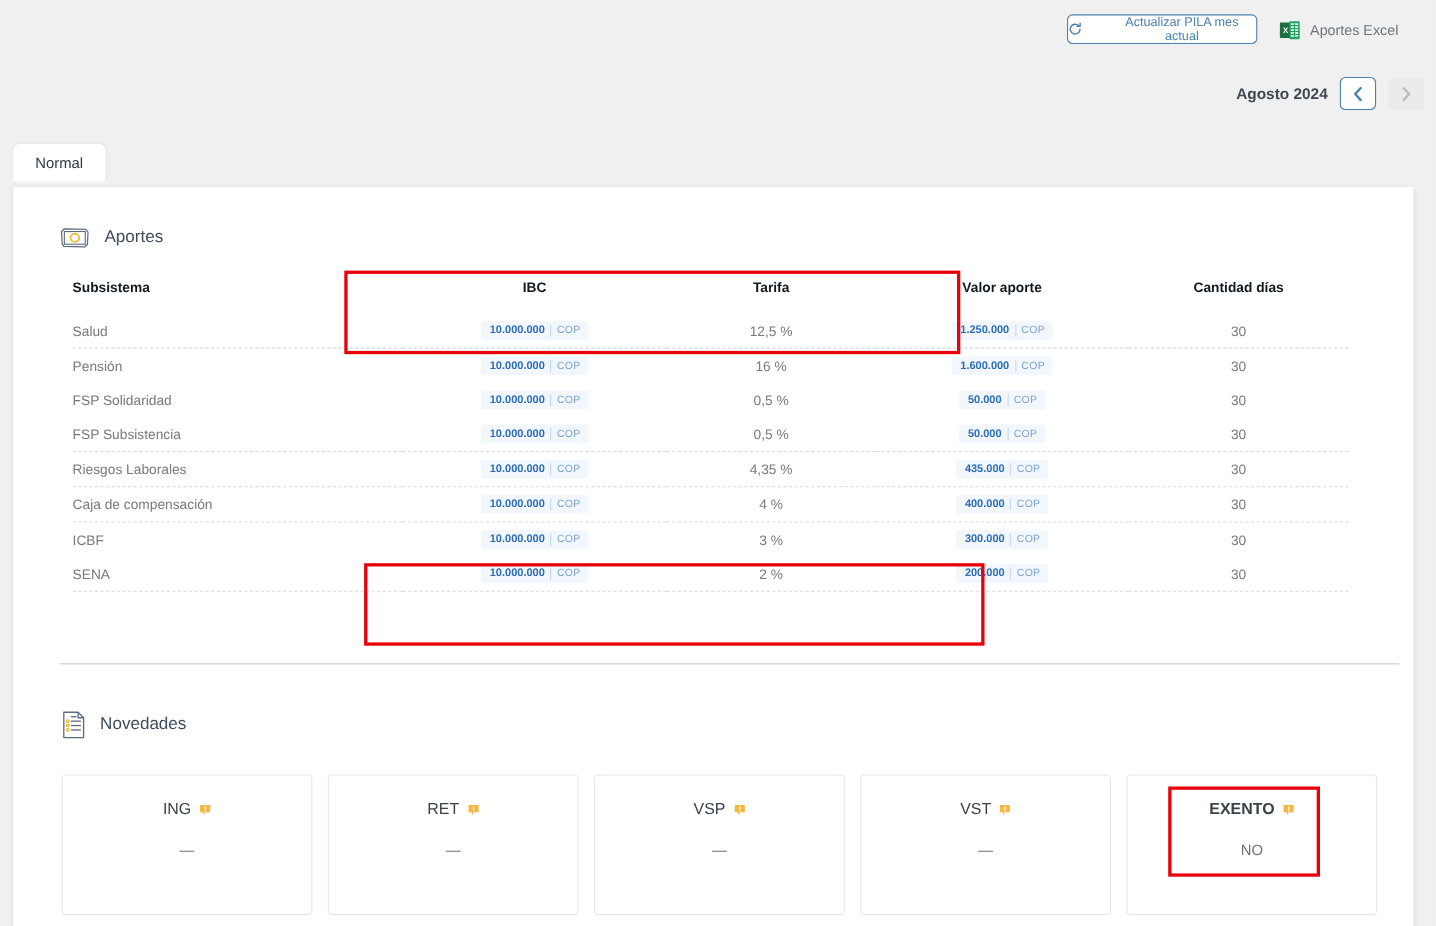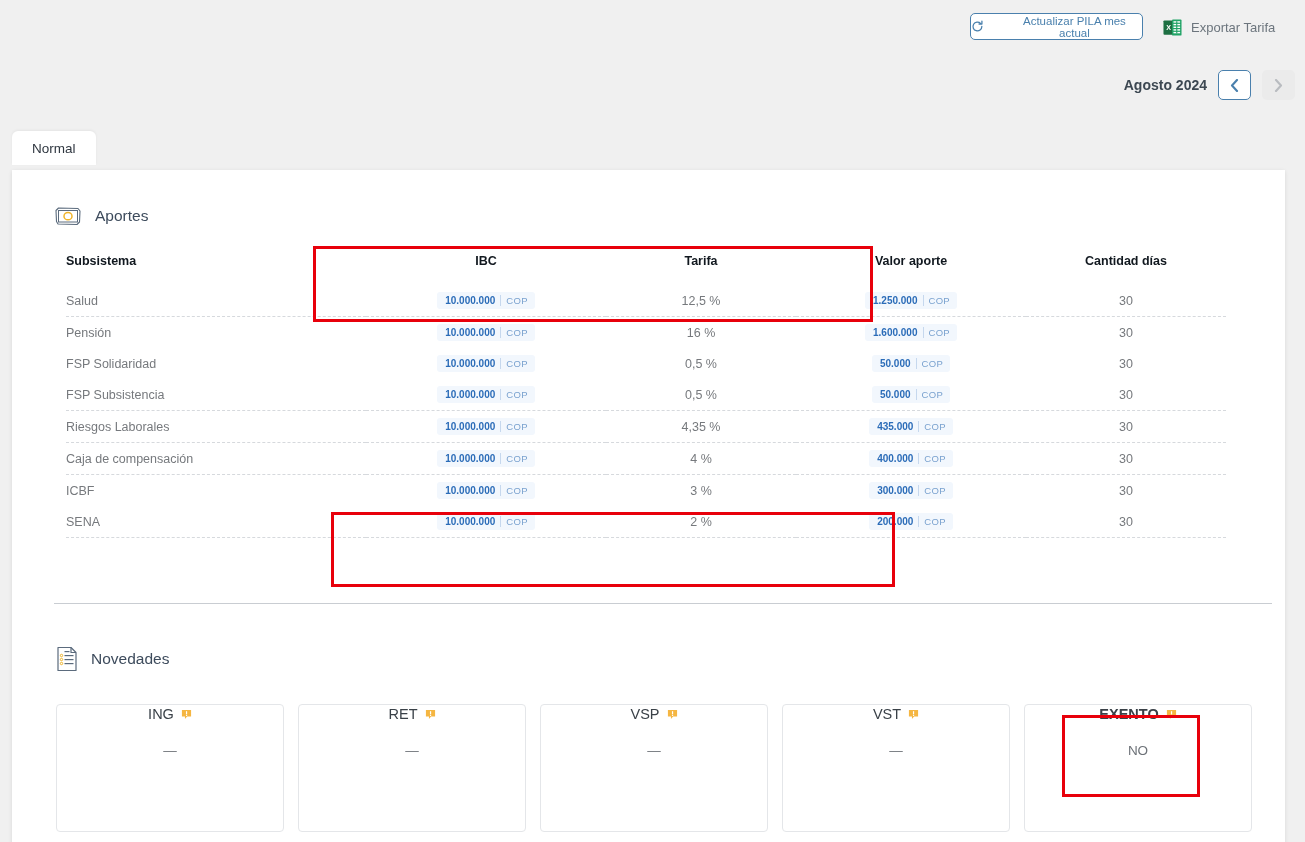--- a/index.html
+++ b/index.html
@@ -113,21 +113,21 @@
     display: flex; align-items: center; gap: 13px;
     position: absolute; left: 44px; top: 476px;
   }
   .nov-grid {
     position: absolute; left: 44px; top: 534px;
     display: flex; gap: 14px;
   }
   .nov-card {
     width: 228px; height: 128px;
     border: 1px solid #e4e6e9; border-radius: 4px;
-    background: #fff; text-align: center;
+    background: #fff; padding-top: 22px; text-align: center;
     cursor: pointer;
   }
   .nov-label {
     font-size: 14.5px; color: #3a4148;
     display: inline-flex; align-items: center; gap: 7px;
   }
   .nov-card.bold .nov-label { font-weight: bold; }
   .nov-value { font-size: 13.5px; color: #6d7278; margin-top: 20px; }
   .tip-glyph { display: block; }
 
@@ -156,21 +156,21 @@
       <rect x="0.5" y="2.5" width="11" height="15" rx="1" fill="#1d6f42"></rect>
       <text x="6" y="12.6" font-family="Liberation Sans, sans-serif" font-size="7.5" font-weight="bold" fill="#ffffff" text-anchor="middle">X</text>
       <rect x="9.5" y="1.5" width="10" height="17" rx="1" fill="#21a366"></rect>
       <rect x="11" y="3.4" width="7" height="1.5" fill="#ffffff"></rect>
       <rect x="11" y="6.2" width="7" height="1.5" fill="#ffffff"></rect>
       <rect x="11" y="9" width="7" height="1.5" fill="#ffffff"></rect>
       <rect x="11" y="11.8" width="7" height="1.5" fill="#ffffff"></rect>
       <rect x="11" y="14.6" width="7" height="1.5" fill="#ffffff"></rect>
       <rect x="13.9" y="3.4" width="1.2" height="12.8" fill="#21a366"></rect>
     </svg>
-    <span class="excel-label">Exportar Tarifa</span>
+    <span class="excel-label">Aportes Excel</span>
   </button>
 
   <div class="month-bar">
     <span class="month-label">Agosto 2024</span>
     <div class="nav-btn nav-prev">
       <svg width="9" height="13" viewBox="0 0 9 13">
         <path d="M7 1L2 6.5 7 12" fill="none" stroke="#4a80ad" stroke-width="2.1" stroke-linecap="round" stroke-linejoin="round"></path>
       </svg>
     </div>
     <div class="nav-btn nav-next">

